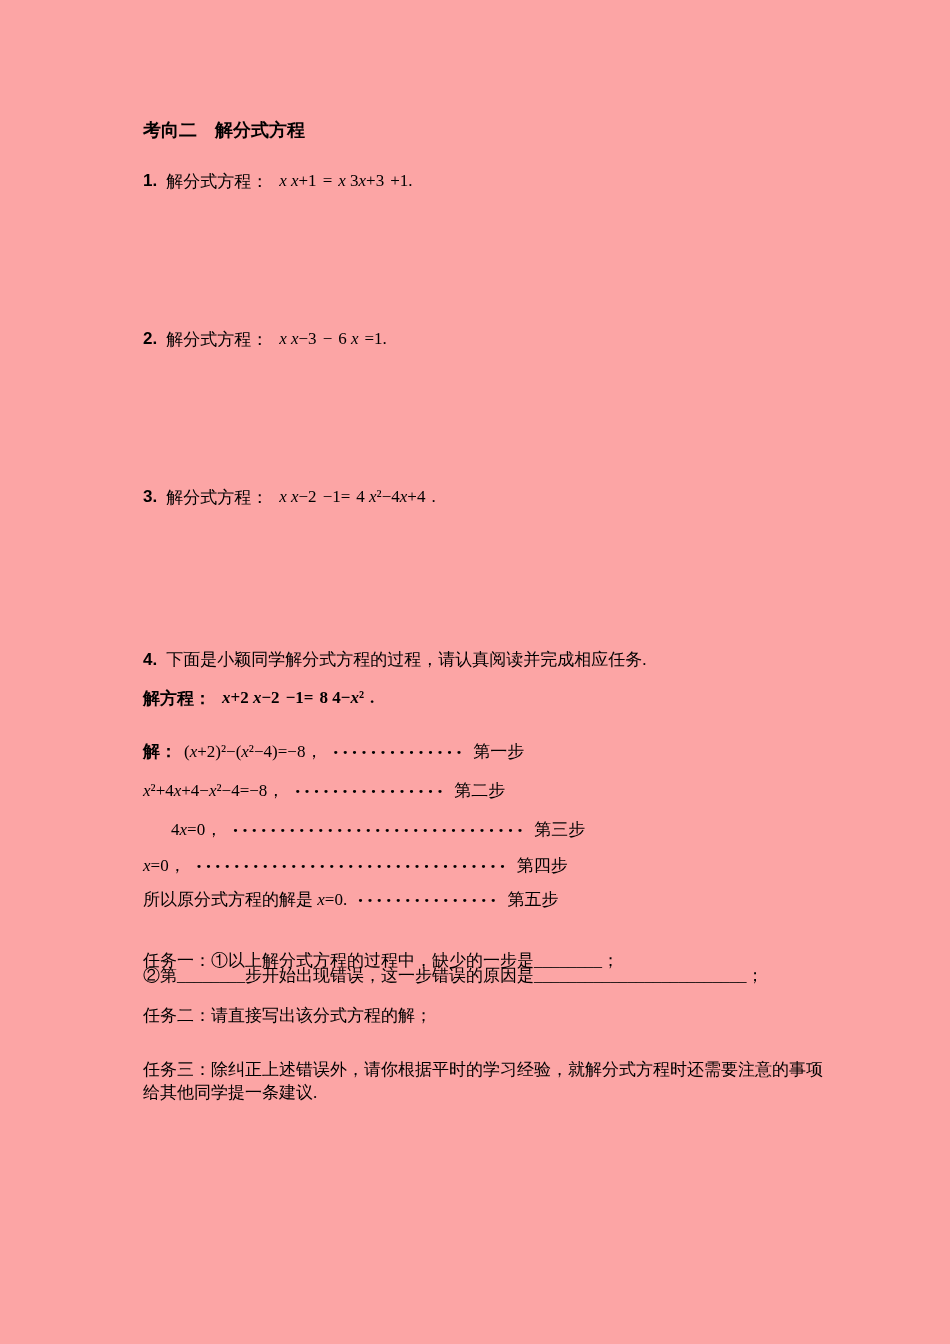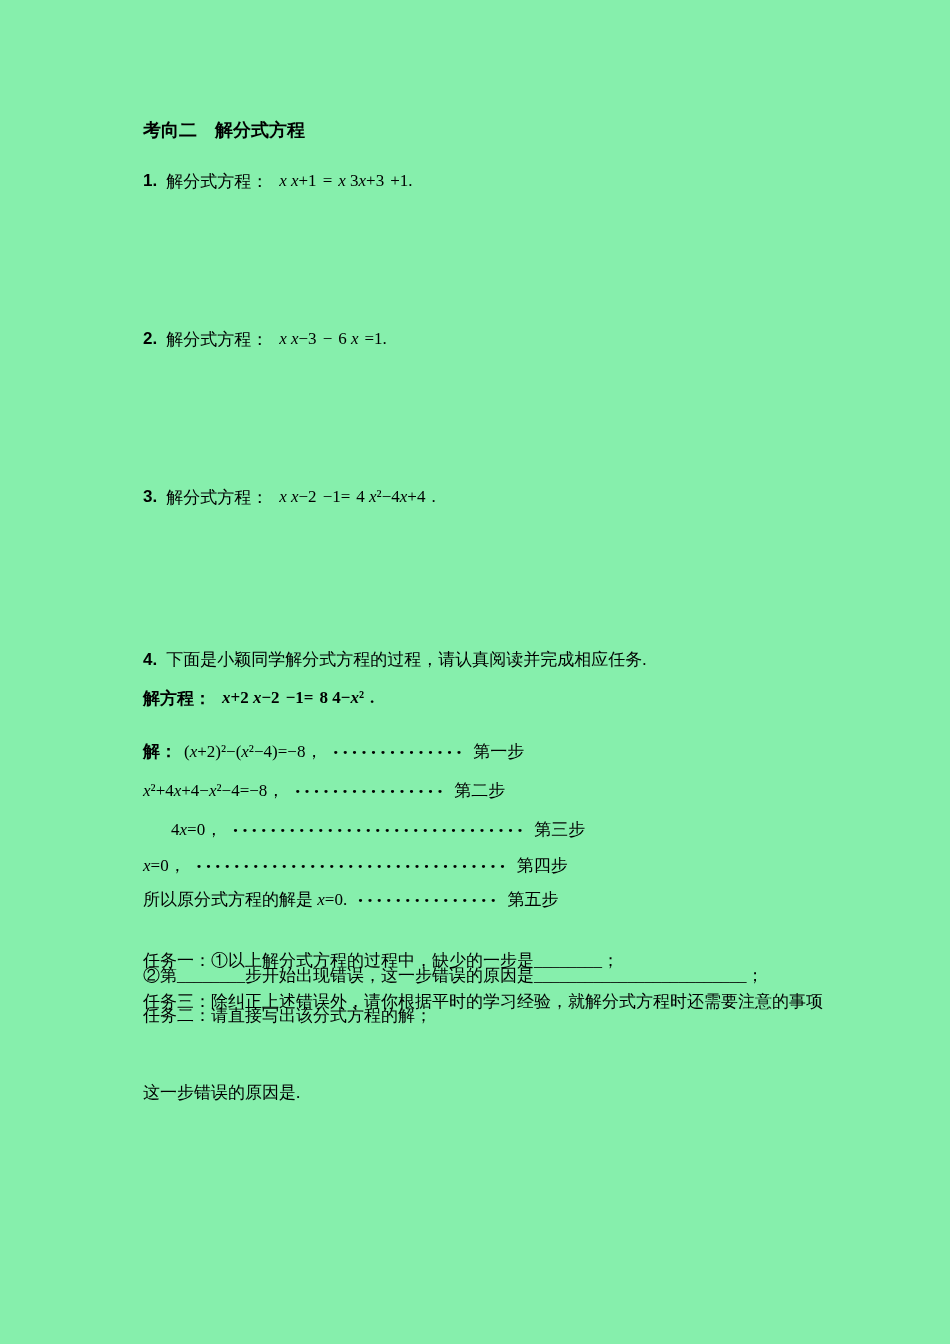--- a/index.html
+++ b/index.html
@@ -1,20 +1,20 @@
 <!DOCTYPE html>
 <html><head>
 <meta charset="utf-8">
 <style>
   html, body { margin: 0; padding: 0; background: #ffffff; }
   .page {
     position: relative;
     width: 950px;
     height: 1344px;
-    background: #86efac;
+    background: #fca5a5;
     color: #000000;
     font-family: "Liberation Serif", "DejaVu Serif", serif;
     font-size: 17px;
     overflow: hidden;
   }
   .heading {
     position: absolute;
     left: 143px;
     top: 118px;
     font-family: "Liberation Sans", "DejaVu Sans", sans-serif;
@@ -181,21 +181,21 @@
   </div>
 
   <div class="line" style="top:964px;text-align:center;">
     <span>②第</span><span class="blank">________</span><span>步开始出现错误，这一步错误的原因是</span><span class="blank">_________________________</span><span>；</span>
   </div>
 
   <div class="line" style="top:1004px;">
     <span>任务二：请直接写出该分式方程的解；</span>
   </div>
 
-  <div class="line" style="top:990px;">
+  <div class="line" style="top:1058px;">
     <span>任务三：除纠正上述错误外，请你根据平时的学习经验，就解分式方程时还需要注意的事项</span>
   </div>
 
   <div class="line" style="top:1081px;">
-    <span>这一步错误的原因是.</span>
+    <span>给其他同学提一条建议.</span>
   </div>
 
 </div>
 
 </body></html>

